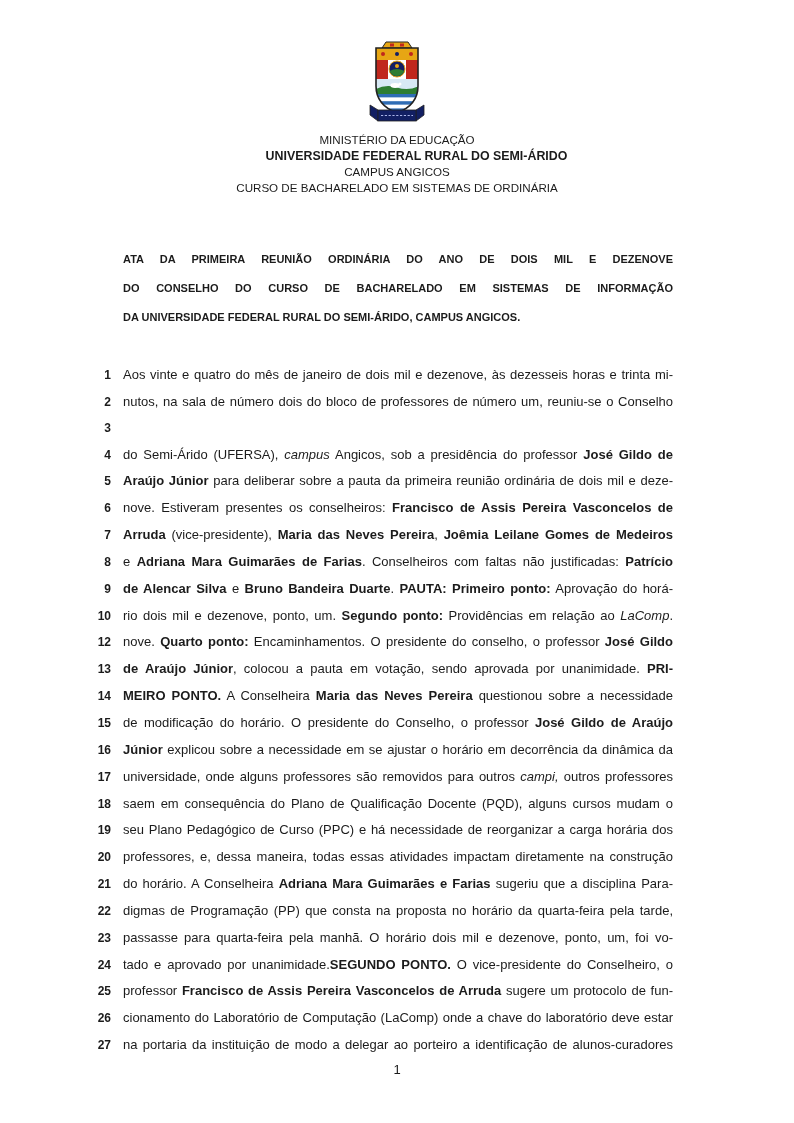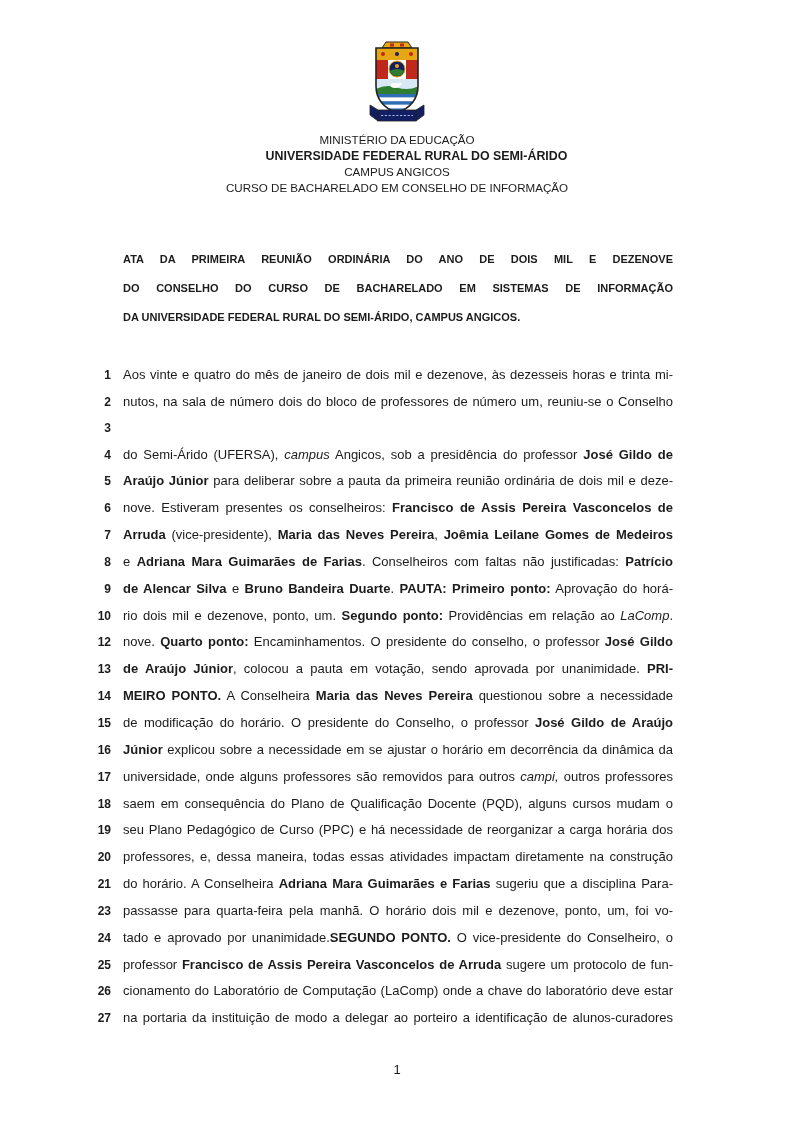--- a/index.html
+++ b/index.html
@@ -128,21 +128,21 @@
       <path d="M55 65 L47 70 L47 81 L55 75 Z" style="fill:var(--logo-navy,#121f63);stroke:var(--logo-outline,#222);stroke-width:0.8"></path>
       <rect x="9" y="70" width="38" height="11" style="fill:var(--logo-navy,#121f63);stroke:var(--logo-outline,#222);stroke-width:0.8"></rect>
       <line x1="12" y1="75.5" x2="44" y2="75.5" style="stroke:#aab4e8;stroke-width:1;stroke-dasharray:2.2 1.6"></line>
     </svg>
   </div>
 
   <div class="header">
     <div class="header-line">MINISTÉRIO DA EDUCAÇÃO</div>
     <div class="header-line bold">UNIVERSIDADE FEDERAL RURAL DO SEMI-ÁRIDO</div>
     <div class="header-line">CAMPUS ANGICOS</div>
-    <div class="header-line">CURSO DE BACHARELADO EM CONSELHO DE INFORMAÇÃO</div>
+    <div class="header-line">CURSO DE BACHARELADO EM SISTEMAS DE ORDINÁRIA</div>
   </div>
 
   <div class="doc-title">
       <div class="title-line jl">ATA DA PRIMEIRA REUNIÃO ORDINÁRIA DO ANO DE DOIS MIL E DEZENOVE</div>
       <div class="title-line jl">DO CONSELHO DO CURSO DE BACHARELADO EM SISTEMAS DE INFORMAÇÃO</div>
       <div class="title-line">DA UNIVERSIDADE FEDERAL RURAL DO SEMI-ÁRIDO, CAMPUS ANGICOS.</div>
     </div>
 
   <div class="body-block">
       <div class="line">
@@ -218,20 +218,24 @@
       </div>
       <div class="line">
         <span class="lineno">20</span>
         <span class="linetext"><span>professores, e, dessa maneira, todas essas atividades impactam diretamente na construção</span></span>
       </div>
       <div class="line">
         <span class="lineno">21</span>
         <span class="linetext"><span>do horário. A Conselheira </span><span class="b">Adriana Mara Guimarães e Farias</span><span> sugeriu que a disciplina Para-</span></span>
       </div>
       <div class="line">
+        <span class="lineno">22</span>
+        <span class="linetext"><span>digmas de Programação (PP) que consta na proposta no horário da quarta-feira pela tarde,</span></span>
+      </div>
+      <div class="line">
         <span class="lineno">23</span>
         <span class="linetext"><span>passasse para quarta-feira pela manhã. O horário dois mil e dezenove, ponto, um, foi vo-</span></span>
       </div>
       <div class="line">
         <span class="lineno">24</span>
         <span class="linetext"><span>tado e aprovado por unanimidade.</span><span class="b">SEGUNDO PONTO.</span><span> O vice-presidente do Conselheiro, o</span></span>
       </div>
       <div class="line">
         <span class="lineno">25</span>
         <span class="linetext"><span>professor </span><span class="b">Francisco de Assis Pereira Vasconcelos de Arruda</span><span> sugere um protocolo de fun-</span></span>

